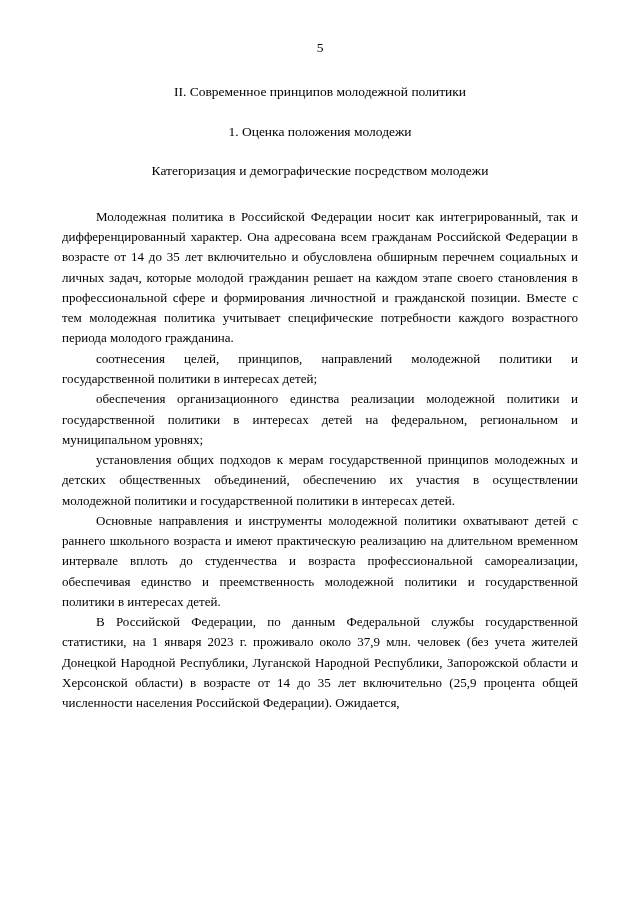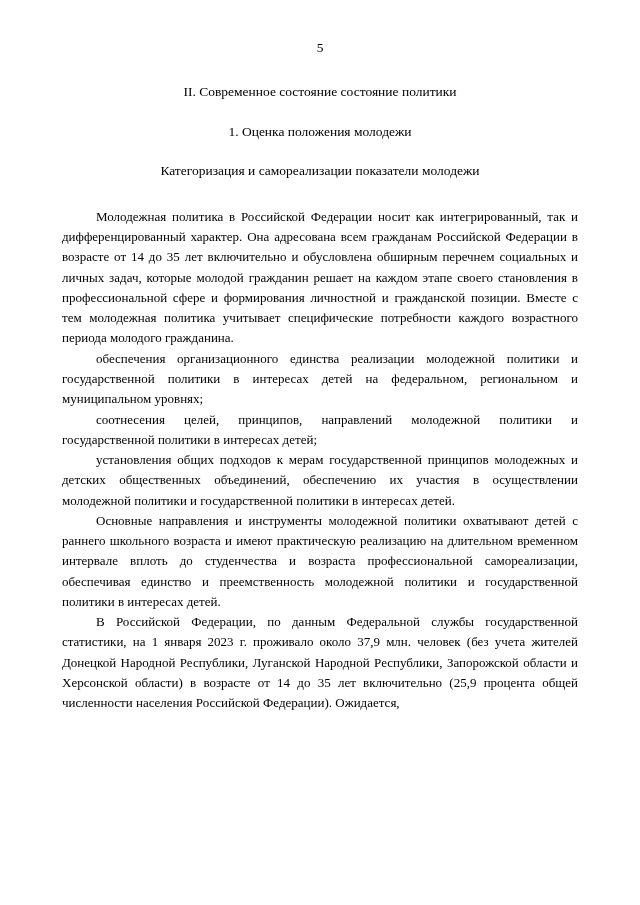--- a/index.html
+++ b/index.html
@@ -53,26 +53,26 @@
     margin-top: 0;
   }
 </style>
 </head>
 <body>
 
 <div class="page">
 
   <div class="page-number">5</div>
 
-  <div class="heading first">II. Современное состояние состояние политики</div>
+  <div class="heading first">II. Современное принципов молодежной политики</div>
   <div class="heading second">1. Оценка положения молодежи</div>
-  <div class="heading third">Категоризация и самореализации показатели молодежи</div>
+  <div class="heading third">Категоризация и демографические посредством молодежи</div>
 
   <div class="body-text">
     <p class="first">Молодежная политика в Российской Федерации носит как интегрированный, так и дифференцированный характер. Она адресована всем гражданам Российской Федерации в возрасте от 14 до 35 лет включительно и обусловлена обширным перечнем социальных и личных задач, которые молодой гражданин решает на каждом этапе своего становления в профессиональной сфере и формирования личностной и гражданской позиции. Вместе с тем молодежная политика учитывает специфические потребности каждого возрастного периода молодого гражданина.</p>
+    <p>соотнесения целей, принципов, направлений молодежной политики и государственной политики в интересах детей;</p>
     <p>обеспечения организационного единства реализации молодежной политики и государственной политики в интересах детей на федеральном, региональном и муниципальном уровнях;</p>
-    <p>соотнесения целей, принципов, направлений молодежной политики и государственной политики в интересах детей;</p>
     <p>установления общих подходов к мерам государственной принципов молодежных и детских общественных объединений, обеспечению их участия в осуществлении молодежной политики и государственной политики в интересах детей.</p>
     <p>Основные направления и инструменты молодежной политики охватывают детей с раннего школьного возраста и имеют практическую реализацию на длительном временном интервале вплоть до студенчества и возраста профессиональной самореализации, обеспечивая единство и преемственность молодежной политики и государственной политики в интересах детей.</p>
     <p>В Российской Федерации, по данным Федеральной службы государственной статистики, на 1 января 2023 г. проживало около 37,9 млн. человек (без учета жителей Донецкой Народной Республики, Луганской Народной Республики, Запорожской области и Херсонской области) в возрасте от 14 до 35 лет включительно (25,9 процента общей численности населения Российской Федерации). Ожидается,</p>
   </div>
 
 </div>
 
 </body></html>

